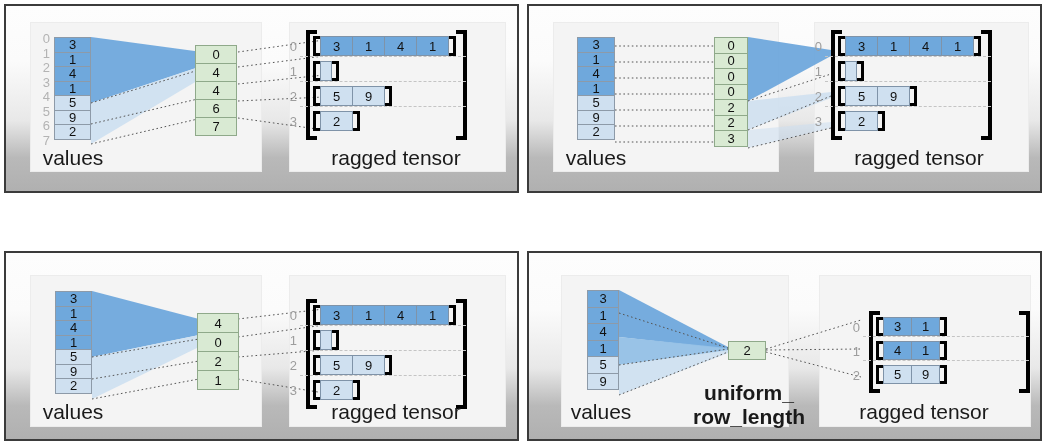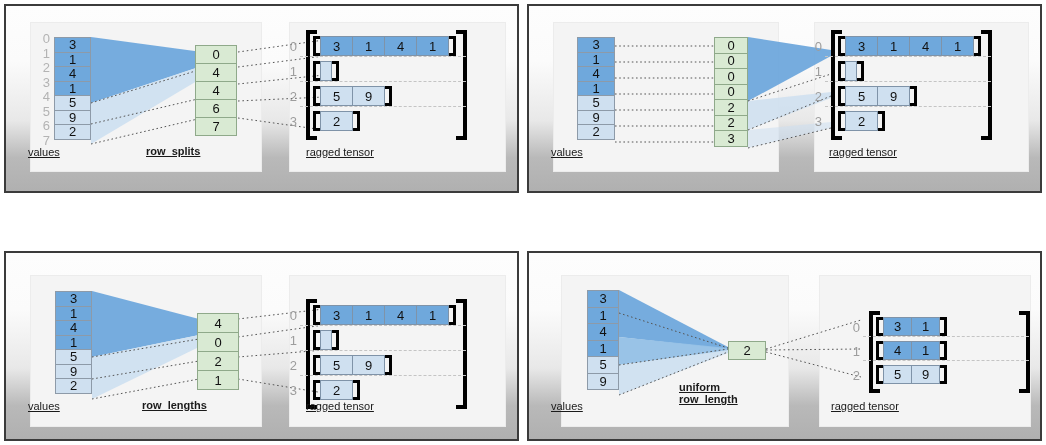--- a/index.html
+++ b/index.html
@@ -45,25 +45,25 @@
     color:#b3b3b3;
     font-size:13px;
     text-align:right;
     width:14px;
     line-height:1;
     font-family:"Liberation Sans", sans-serif;
   }
 
   .caption{
     position:absolute;
-    font-size:11px;
+    font-size:21px;
     color:#1a1a1a;
+    text-align:center;
     white-space:nowrap;
     font-family:"Liberation Sans", sans-serif;
-    text-decoration:underline;
   }
   .caption.bold{font-weight:bold;}
   .caption.two{line-height:1.12;white-space:normal;}
 
   svg.overlay{position:absolute;left:0;top:0;overflow:visible;pointer-events:none;}
 
   
   .rrow{position:absolute;display:flex;align-items:center;}
   .brk{
     box-sizing:border-box;
@@ -196,21 +196,20 @@
         <div class="rrow" style="left: 7px; top: 81px; height: 20px;">
           <div class="brk brk-l"></div>
           <div class="cells">
             <div class="rcell rc-light" style="width: 33px; height: 20px;">2</div>
           </div>
           <div class="brk brk-r"></div>
         </div>
       </div>
 
     <div class="caption" style="left:22px;top:140px;width:90px;">values</div>
-    <div class="caption bold" style="left:140px;top:139px;width:142px;">row_splits</div>
     <div class="caption" style="left:300px;top:140px;width:180px;">ragged tensor</div>
   </div>
 
   <div class="panel p2">
     <div class="card" style="left:24px;top:16px;width:226px;height:150px;"></div>
     <div class="card" style="left:285px;top:16px;width:215px;height:150px;"></div>
 
     <svg class="overlay" width="515" height="189">
 
       <g stroke="#555" stroke-width="1" stroke-dasharray="1.6,2.6" fill="none">
@@ -372,21 +371,20 @@
         <div class="rrow" style="left: 7px; top: 81px; height: 20px;">
           <div class="brk brk-l"></div>
           <div class="cells">
             <div class="rcell rc-light" style="width: 33px; height: 20px;">2</div>
           </div>
           <div class="brk brk-r"></div>
         </div>
       </div>
 
     <div class="caption" style="left:22px;top:147px;width:90px;">values</div>
-    <div class="caption bold" style="left:136px;top:146px;width:152px;">row_lengths</div>
     <div class="caption" style="left:300px;top:147px;width:180px;">ragged tensor</div>
   </div>
 
   <div class="panel p4">
     <div class="card" style="left:32px;top:22px;width:228px;height:152px;"></div>
     <div class="card" style="left:290px;top:22px;width:212px;height:152px;"></div>
 
     <svg class="overlay" width="515" height="190">
       <polygon points="90,37 90,84 199,96 199,94" fill="#6fa8dc" opacity="0.95"></polygon>
       <polygon points="90,84 90,112 199,98 199,95" fill="#93c0e6" opacity="0.95"></polygon>

